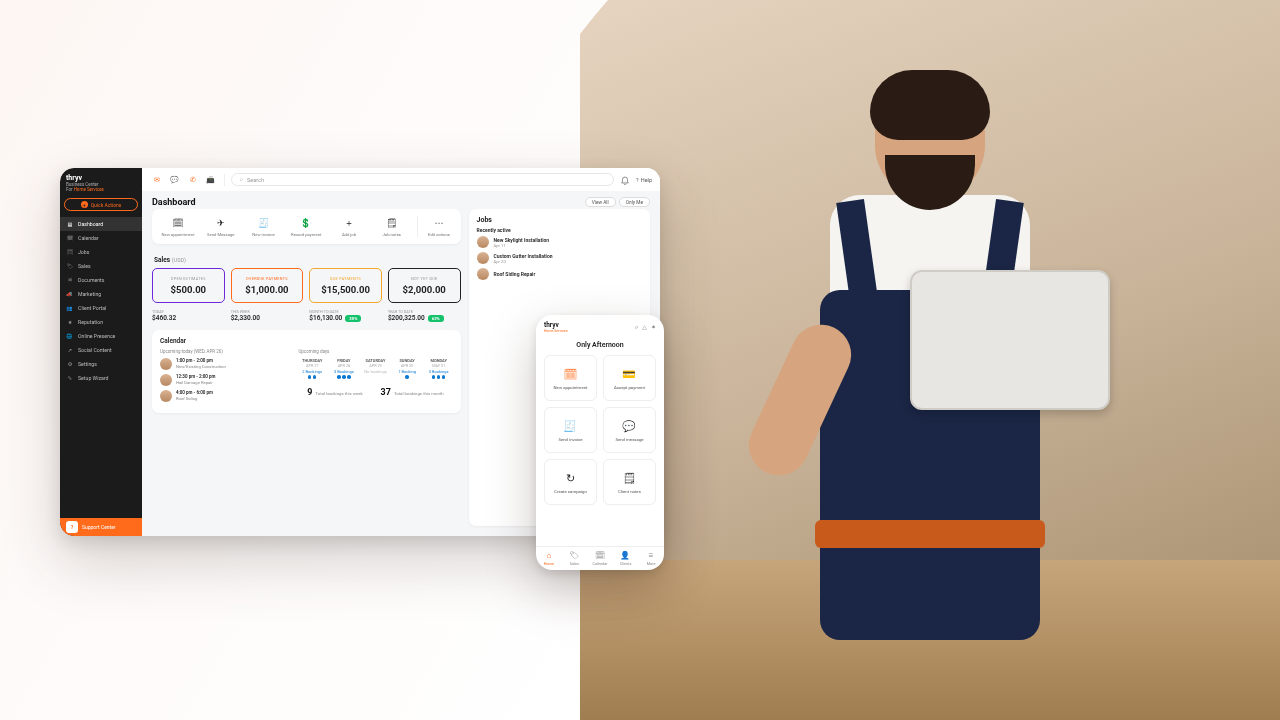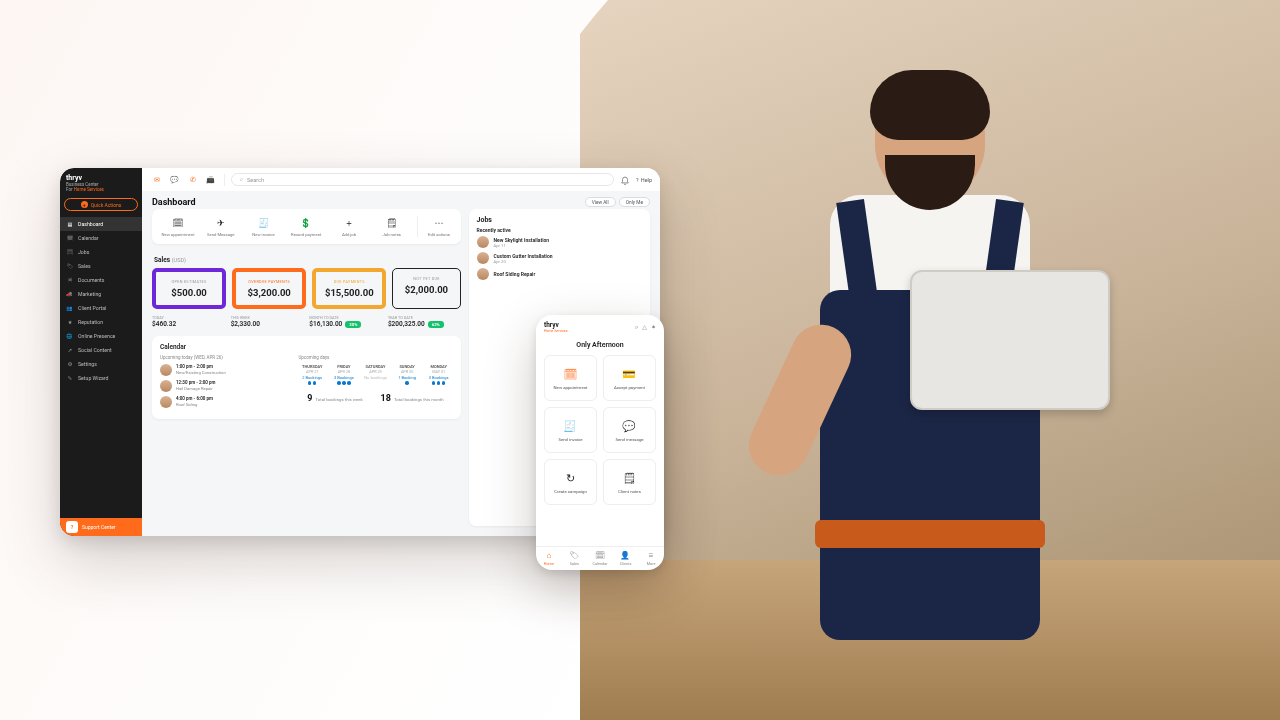--- a/index.html
+++ b/index.html
@@ -78,21 +78,21 @@
   .card{background:#fff;border-radius:7px;box-shadow:0 1px 3px rgba(0,0,0,.05);}
 
   .action-row{display:flex;justify-content:space-between;padding:7px 8px;}
   .action{display:flex;flex-direction:column;align-items:center;gap:2px;font-size:4.2px;color:#777;text-align:center;width:36px;}
   .action .ico{width:16px;height:14px;display:flex;align-items:center;justify-content:center;color:#222;font-size:9px;}
   .action.sep{border-left:1px solid #eee;padding-left:8px;}
 
   .sales-title{font-size:6.5px;padding:4px 2px;color:#222;}
   .sales-title span{color:#999;font-size:5.5px;}
   .sales-cards{display:flex;gap:6px;}
-  .sc{flex:1;border:4px solid #6d28d9;border-radius:5px;padding:7px 4px;text-align:center;}
+  .sc{flex:1;border:1px solid #6d28d9;border-radius:5px;padding:7px 4px;text-align:center;}
   .sc .lbl{font-size:3.8px;letter-spacing:.3px;color:#999;margin-bottom:3px;text-transform:uppercase;}
   .sc .val{font-size:9.5px;font-weight:700;color:#222;}
   .sc.overdue{border-color:#ff6b1a;} .sc.overdue .lbl{color:#ff6b1a;}
   .sc.due{border-color:#f3a72e;} .sc.due .lbl{color:#f3a72e;}
   .sc.nyd{border:1.5px solid #222;}
 
   .sales-row2{display:flex;gap:6px;margin-top:6px;}
   .s2{flex:1;}
   .s2 .lbl{font-size:3.8px;color:#999;text-transform:uppercase;}
   .s2 .val{font-size:6.5px;font-weight:600;color:#222;}
@@ -305,21 +305,21 @@
             <b>Sales</b>
             <span>(USD)</span>
           </div>
           <div class="sales-cards" id="sales-cards">
               <div class="sc ">
                 <div class="lbl">OPEN ESTIMATES</div>
                 <div class="val">$500.00</div>
               </div>
               <div class="sc overdue">
                 <div class="lbl">OVERDUE PAYMENTS</div>
-                <div class="val">$3,200.00</div>
+                <div class="val">$1,000.00</div>
               </div>
               <div class="sc due">
                 <div class="lbl">DUE PAYMENTS</div>
                 <div class="val">$15,500.00</div>
               </div>
               <div class="sc nyd">
                 <div class="lbl">NOT YET DUE</div>
                 <div class="val">$2,000.00</div>
               </div>
             </div>
@@ -414,21 +414,21 @@
                     <div class="bk">3 Bookings</div>
                     <div class="dots">
                       <span class="dot"></span>
                       <span class="dot"></span>
                       <span class="dot"></span>
                     </div>
                   </div>
                 </div>
               <div class="cal-totals">
                 <div><b>9</b><span>Total bookings this week</span></div>
-                <div><b>18</b><span>Total bookings this month</span></div>
+                <div><b>37</b><span>Total bookings this month</span></div>
               </div>
             </div>
           </div>
         </div>
       </div>
 
       <div class="right">
         <div class="card" style="padding:7px 8px;flex:1;">
           <div class="jobs-title">Jobs</div>
           <div class="jobs-sub">Recently active</div>

